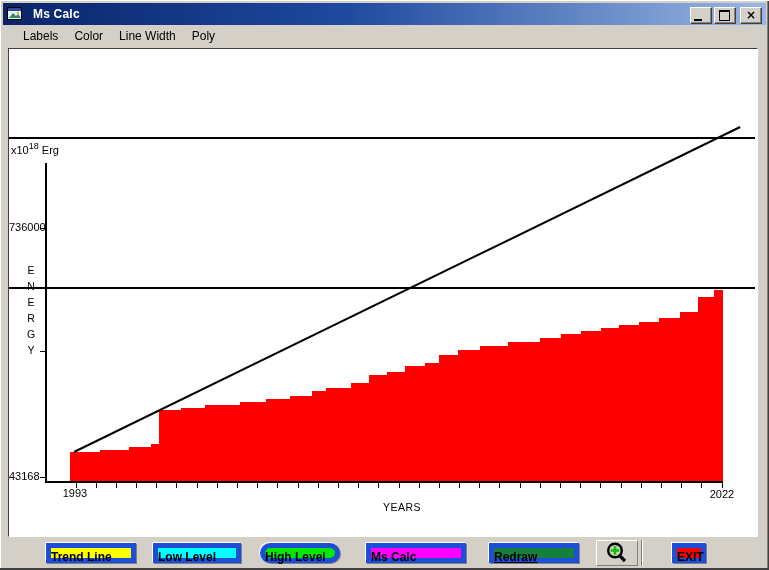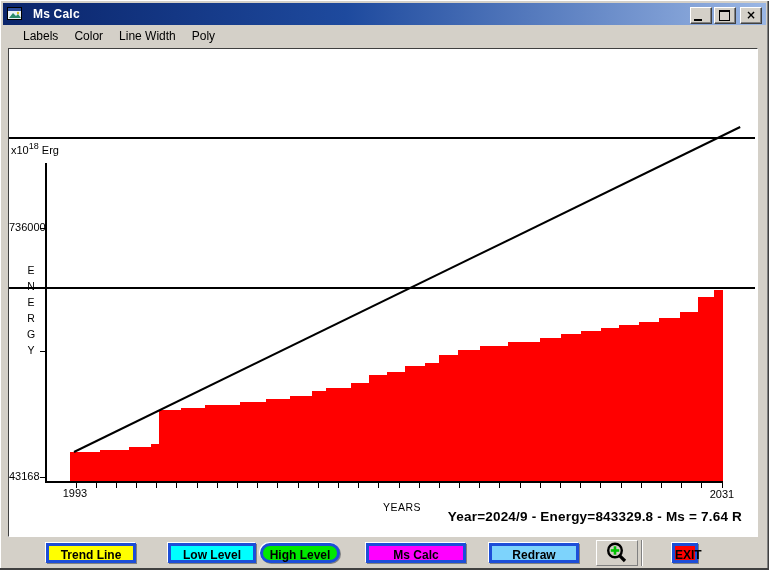--- a/index.html
+++ b/index.html
@@ -42,31 +42,31 @@
   .unit-label sup{font-size:9px;}
   .ytick-upper{left:0;top:172px;width:34px;text-align:left;}
   .ytick-lower{left:0;top:421px;width:34px;}
   .y-title{left:15px;top:213px;width:14px;text-align:center;font-size:10.5px;line-height:16px;white-space:pre-line;}
   .xtick-first{left:50px;top:438px;width:32px;text-align:center;}
   .xtick-last{left:697px;top:439px;width:32px;text-align:center;}
   .x-title{left:374px;top:452px;font-size:10.5px;letter-spacing:.5px;}
   .status{right:15px;top:460px;font-size:13.5px;font-weight:bold;letter-spacing:.2px;}
   
   .tbtn{
-    position:absolute;top:543px;height:20px;line-height:18px;text-align:center;
+    position:absolute;top:543px;height:20px;line-height:18px;text-align:left;
     font-size:12px;font-weight:bold;color:#000;
-    border:3px solid #1d4ed8;box-sizing:border-box;
+    border:5px solid #1d4ed8;box-sizing:border-box;
     box-shadow:-1px -1px 0 #ffffff,1px 1px 0 #808080;cursor:default;
   }
   .b-trend{left:46px;width:90px;}
-  .b-low{left:153px;width:88px;margin-left:15px;}
+  .b-low{left:153px;width:88px;}
   .b-high{left:260px;width:80px;border-radius:10px;}
   .b-ms{left:366px;width:100px;}
   .b-redraw{left:489px;width:90px;}
-  .b-exit{left:672px;width:26px;}
+  .b-exit{left:672px;width:34px;}
   .zoom-tile{
     position:absolute;left:596px;top:540px;width:42px;height:26px;background:#d4d0c8;
     border:1px solid;border-color:#ffffff #808080 #808080 #ffffff;box-sizing:border-box;cursor:default;
   }
   .tb-sep{position:absolute;left:641px;top:540px;width:1px;height:26px;background:#808080;box-shadow:1px 0 0 #ffffff;}
   .bottom-edge{position:absolute;left:0;right:0;bottom:0;height:2px;background:#404040;}
 </style>
 </head>
 <body>
 
@@ -149,31 +149,30 @@
   </div>
   <div class="lbl ytick-upper">736000</div>
   <div class="lbl y-title">E
 N
 E
 R
 G
 Y</div>
   <div class="lbl ytick-lower">43168</div>
   <div class="lbl xtick-first">1993</div>
-  <div class="lbl xtick-last">2031</div>
+  <div class="lbl xtick-last">2022</div>
   <div class="lbl x-title">YEARS</div>
-  <div class="lbl status">Year=2024/9 - Energy=843329.8 - Ms = 7.64 R</div>
 </div>
 
 <div>
   <div class="tbtn b-trend" style="background: rgb(255, 255, 0);">Trend Line</div>
   <div class="tbtn b-low" style="background: rgb(0, 255, 255);">Low Level</div>
   <div class="tbtn b-high" style="background: rgb(0, 232, 0);">High Level</div>
   <div class="tbtn b-ms" style="background: rgb(255, 0, 255);">Ms Calc</div>
-  <div class="tbtn b-redraw" style="background: #7dd3fc;">Redraw</div>
+  <div class="tbtn b-redraw" style="background: #15803d; text-decoration: underline;">Redraw</div>
   <div class="zoom-tile">
     <svg width="26" height="24" viewBox="0 0 26 24" style="margin:0 auto;display:block;">
       <circle cx="11" cy="9.5" r="6.8" fill="none" stroke="#000" stroke-width="2.4"></circle>
       <rect x="6.8" y="8.2" width="8.4" height="2.6" fill="#00c200"></rect>
       <rect x="9.7" y="5.3" width="2.6" height="8.4" fill="#00c200"></rect>
       <path d="M15.6 14.6 L21 20" stroke="#000" stroke-width="3.2"></path>
     </svg>
   </div>
   <div class="tb-sep"></div>
   <div class="tbtn b-exit" style="background: rgb(255, 0, 0);">EXIT</div>

